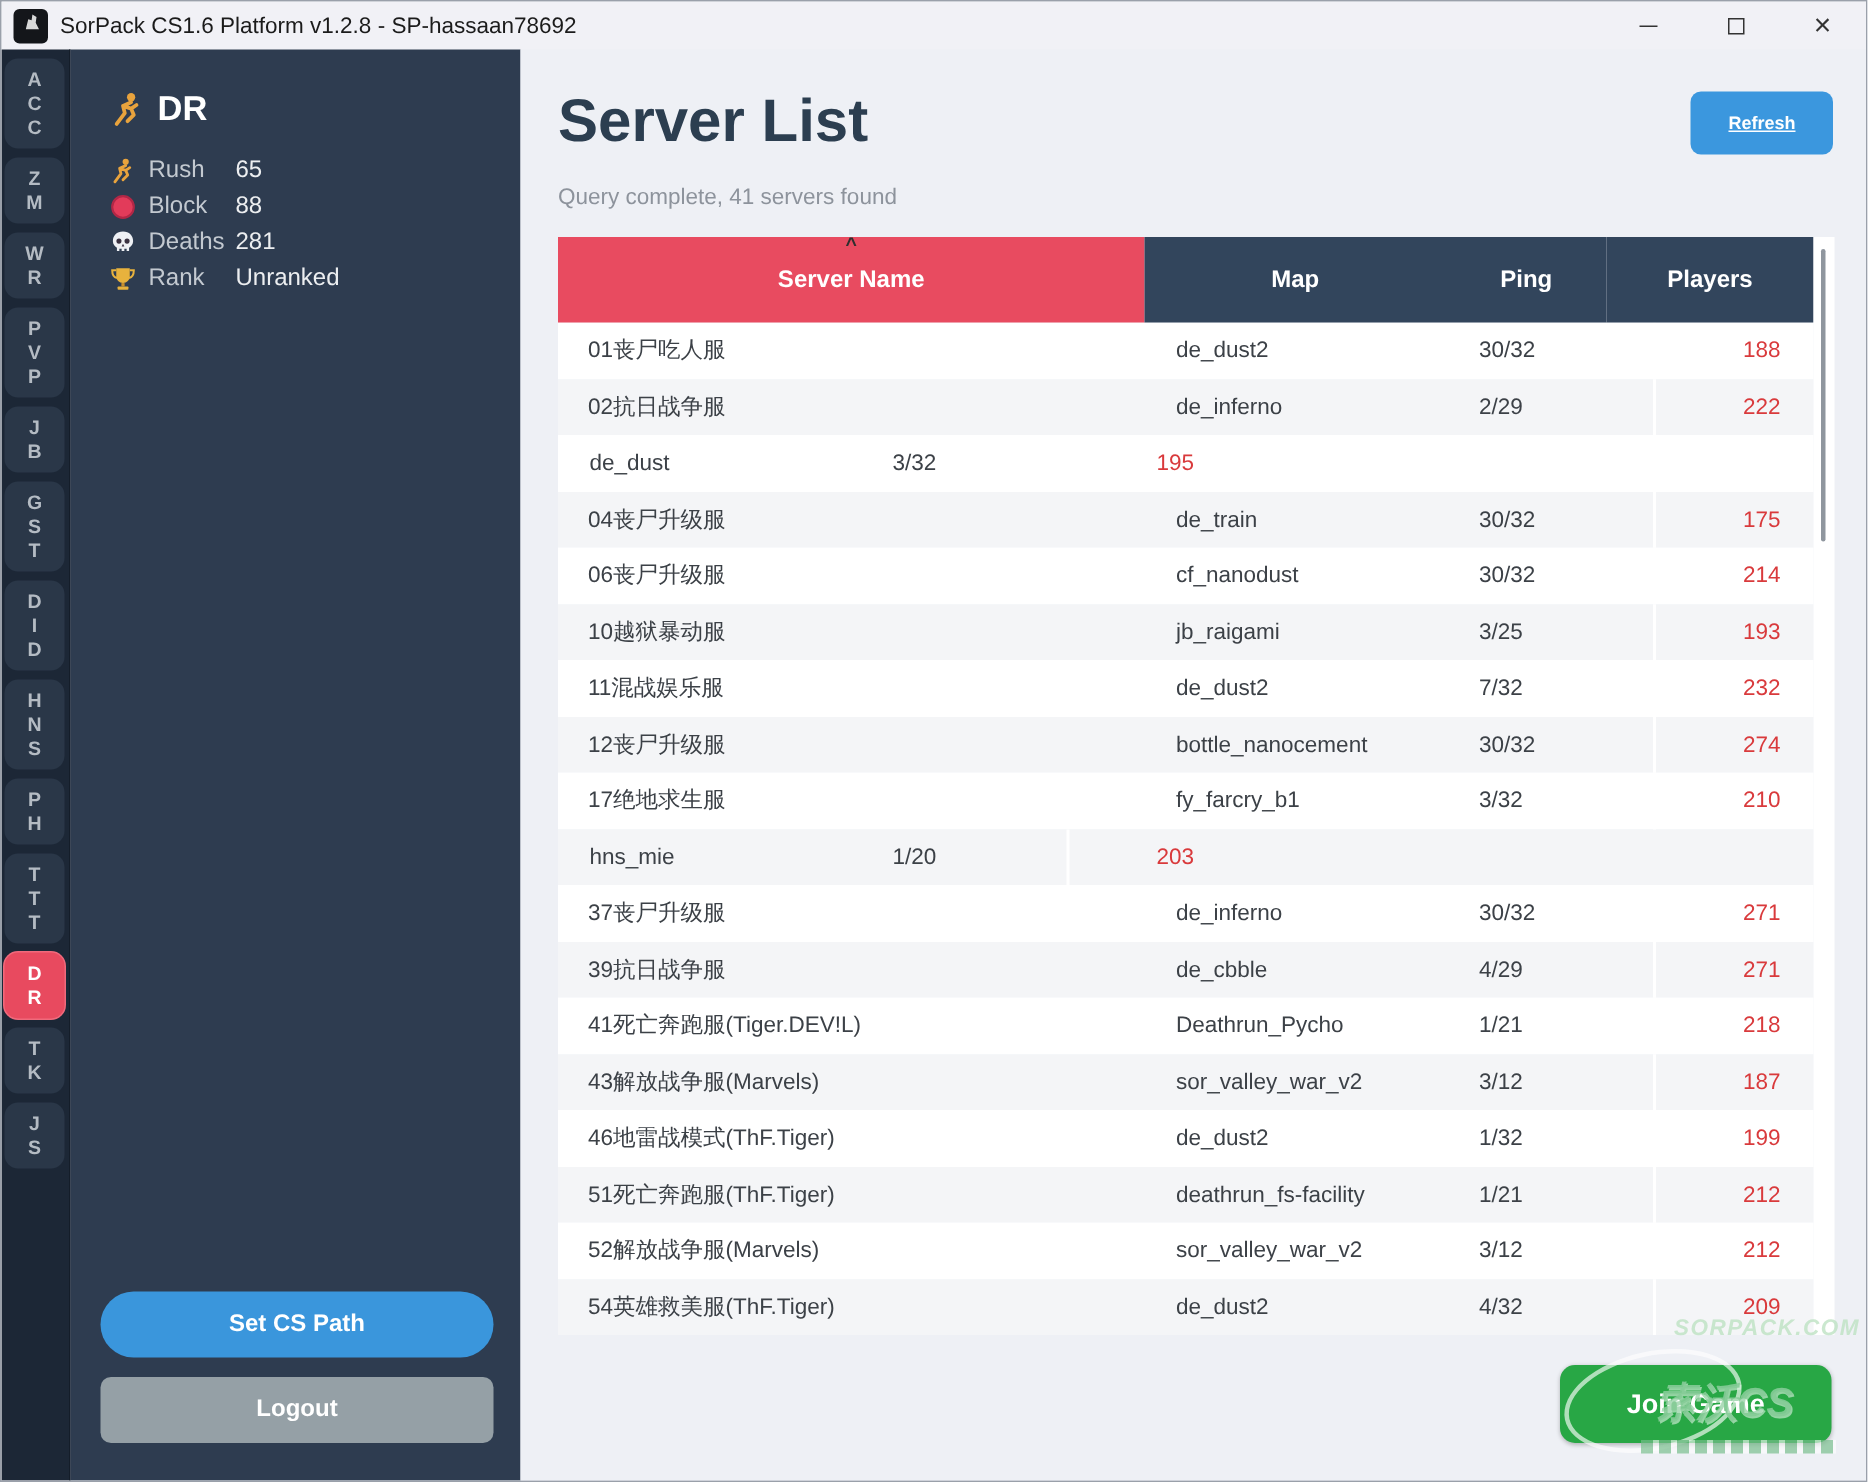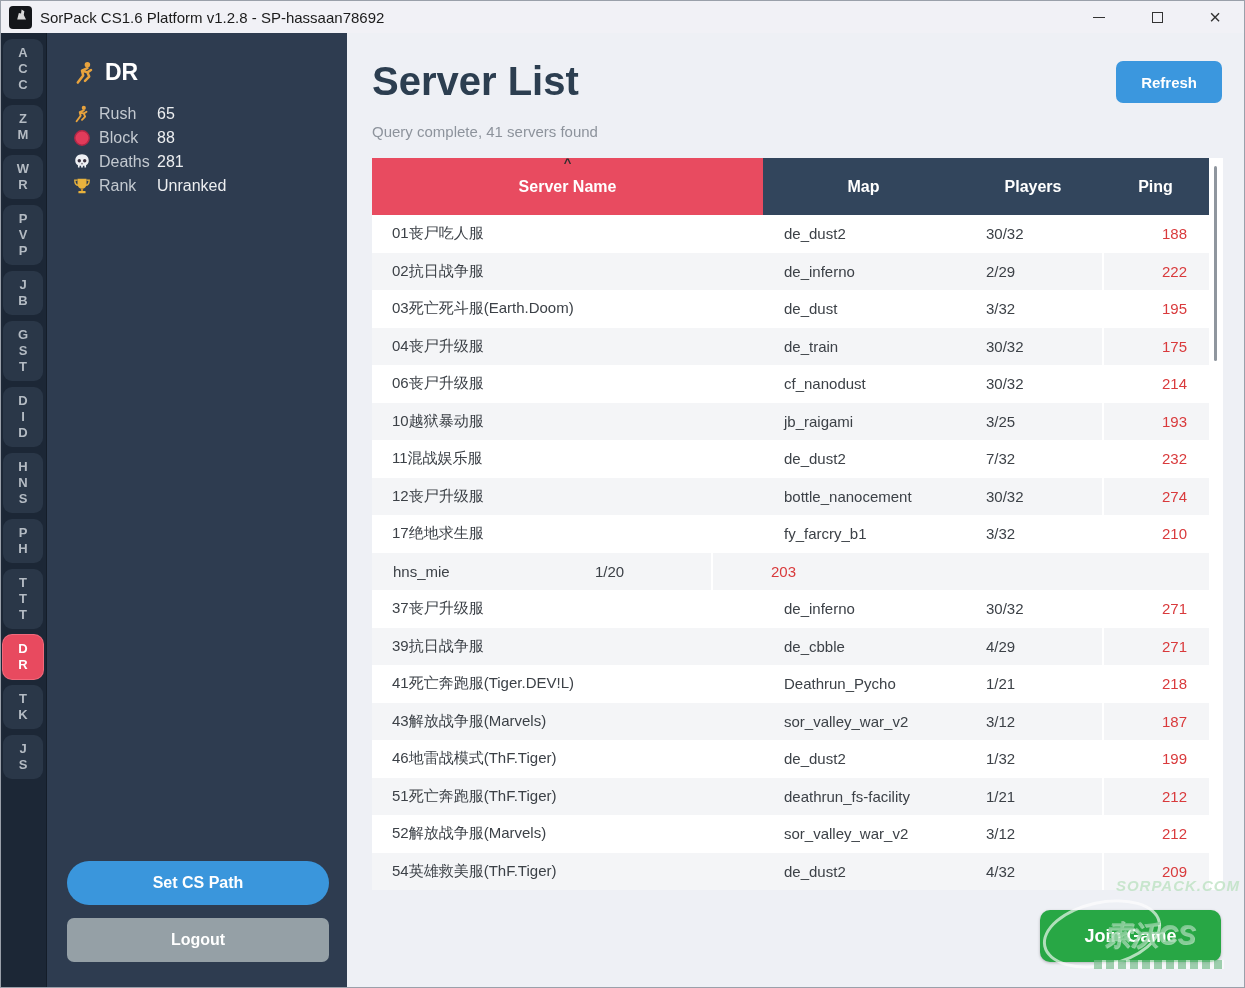--- a/index.html
+++ b/index.html
@@ -37,21 +37,21 @@
   .stat-row .icon { width:18px; height:18px; margin-right:8px; flex:none; }
   .stat-label { width:58px; font-size:16px; color:#c3c9d0; }
   .stat-value { font-size:16px; color:#eceef0; }
   .panel-btn { position:absolute; left:20px; right:18px; height:44px; border:none; border-radius:7px; color:#fff; font-size:16px; font-weight:bold; font-family:"Liberation Sans",sans-serif; cursor:pointer; }
   .btn-setcs { bottom:82px; background:#3a96dc;border-radius:22px; }
   .btn-logout { bottom:25px; background:#95a0a6; }
 
   
   .main { flex:1; position:relative; background:#eef0f5; }
   .page-title { position:absolute; left:25px; top:26px; font-size:40px; font-weight:bold; color:#2c3e50; }
-  .refresh-btn { position:absolute; right:22px; top:28px; height:42px; padding:0 25px; background:#3b97de; color:#fff; border:none; border-radius:7px; font-size:15px; font-weight:bold; font-family:"Liberation Sans",sans-serif; cursor:pointer; }
+  .refresh-btn { position:absolute; right:22px; top:28px; height:42px; padding:0 25px; background:#3b97de; color:#fff; border:none; border-radius:7px; font-size:12px; font-weight:bold; font-family:"Liberation Sans",sans-serif; cursor:pointer;text-decoration:underline; }
   .status-text { position:absolute; left:25px; top:90px; font-size:15px; color:#8d939c; }
 
   
   .table-wrap { position:absolute; left:25px; top:125px; width:851px; display:flex; }
   .table { width:837px; flex:none; }
   .thead { display:flex; height:57px; }
   .th { display:flex; align-items:center; justify-content:center; color:#fff; font-size:16px; font-weight:bold; background:#32455c; position:relative; }
   .th.servername { width:391px; background:#e84b60; }
   .th.map { width:201px; } .th.players { width:138px; } .th.ping { width:107px; }
   .sort-caret { position:absolute; top:-3px; left:50%; transform:translateX(-50%); color:#2f2f2f; font-size:13px; font-weight:bold; }
@@ -226,42 +226,41 @@
       <div class="table-wrap">
         <div class="table">
           <div class="thead">
             <div class="th servername">
               <span class="sort-caret">^</span>
               <span>Server Name</span>
             </div>
             <div class="th map">
                 <span>Map</span>
               </div>
+            <div class="th ping">
+                <span>Ping</span>
+              </div>
             <div class="th players">
                 <span>Players</span>
-              </div>
-            <div class="th ping">
-                <span>Ping</span>
               </div>
           </div>
           <div id="tbody">
               <div class="trow">
                 <div class="td name">01丧尸吃人服</div>
                 <div class="td map">de_dust2</div>
                 <div class="td players">30/32</div>
                 <div class="td ping">188</div>
               </div>
               <div class="trow alt">
                 <div class="td name">02抗日战争服</div>
                 <div class="td map">de_inferno</div>
                 <div class="td players">2/29</div>
                 <div class="td ping">222</div>
               </div>
               <div class="trow">
-                <div class="td name">03死亡死斗服(Earth.Doom)</div>
                 <div class="td map">de_dust</div>
                 <div class="td players">3/32</div>
                 <div class="td ping">195</div>
               </div>
               <div class="trow alt">
                 <div class="td name">04丧尸升级服</div>
                 <div class="td map">de_train</div>
                 <div class="td players">30/32</div>
                 <div class="td ping">175</div>
               </div>

